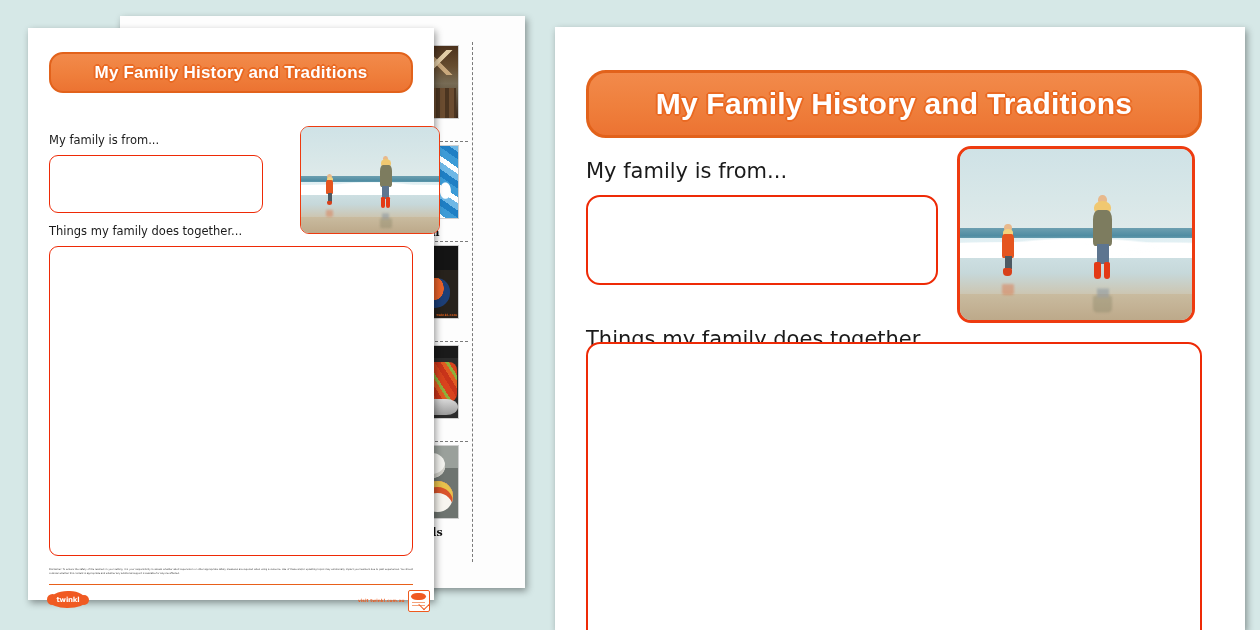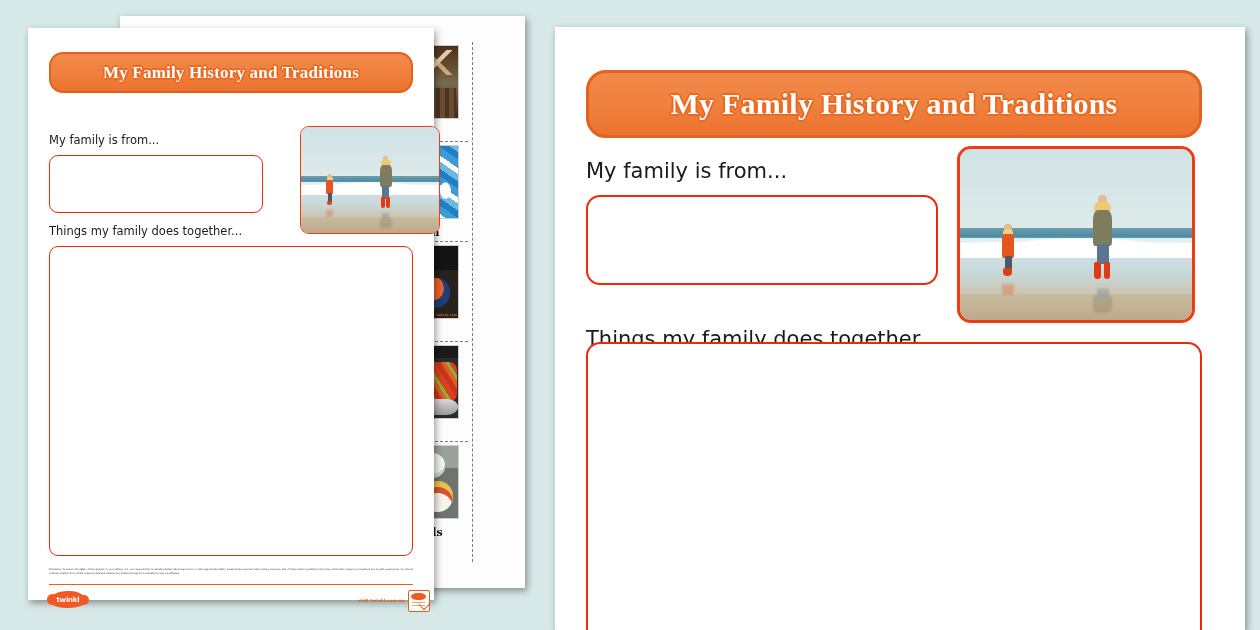--- a/index.html
+++ b/index.html
@@ -99,21 +99,21 @@
 
   
   .banner{
     position:absolute;border-radius:14px;
     background:linear-gradient(180deg,#f28a4b 0%,#ef7f3c 55%,#ec7332 100%);
     border:2px solid #e2621b;
     box-sizing:border-box;
     display:flex;align-items:center;justify-content:center;
   }
   .banner-text{
-    font-family:Liberation Serif, serif;
+    font-family:Liberation Sans, sans-serif;
     font-weight:bold;color:#ffffff;
     text-shadow:
       -1px -1px 0 #ea6a23, 1px -1px 0 #ea6a23,
       -1px  1px 0 #ea6a23, 1px  1px 0 #ea6a23,
        0   -2px 0 #ea6a23, 0    2px 0 #ea6a23,
       -2px  0   0 #ea6a23, 2px  0   0 #ea6a23;
     white-space:nowrap;letter-spacing:.2px;
   }
   .field-label{
     position:absolute;color:#1a1a1a;

